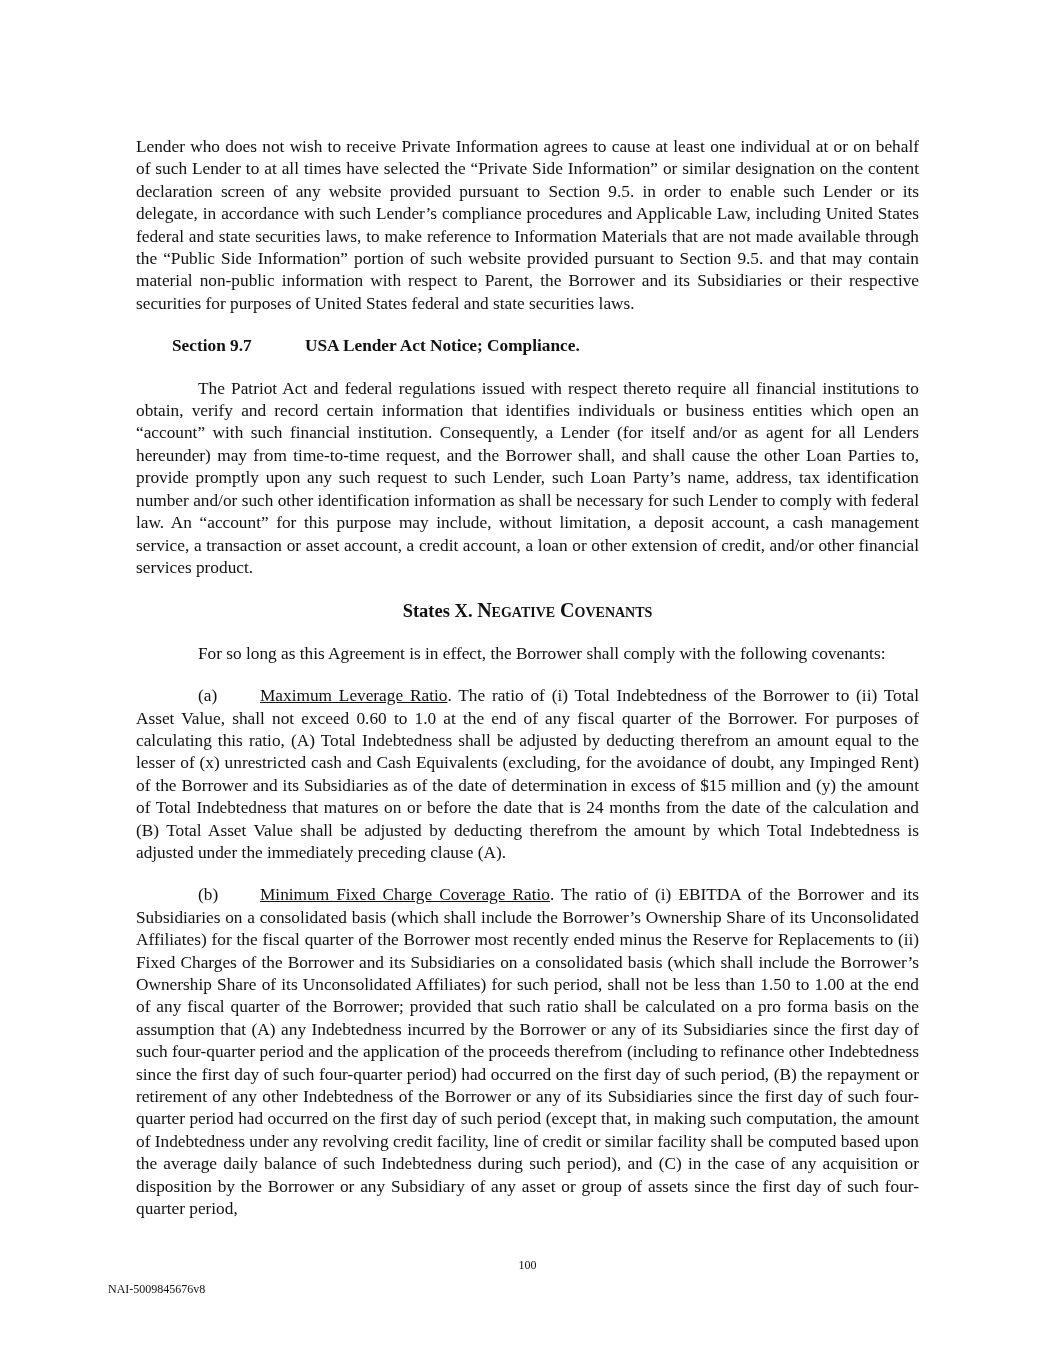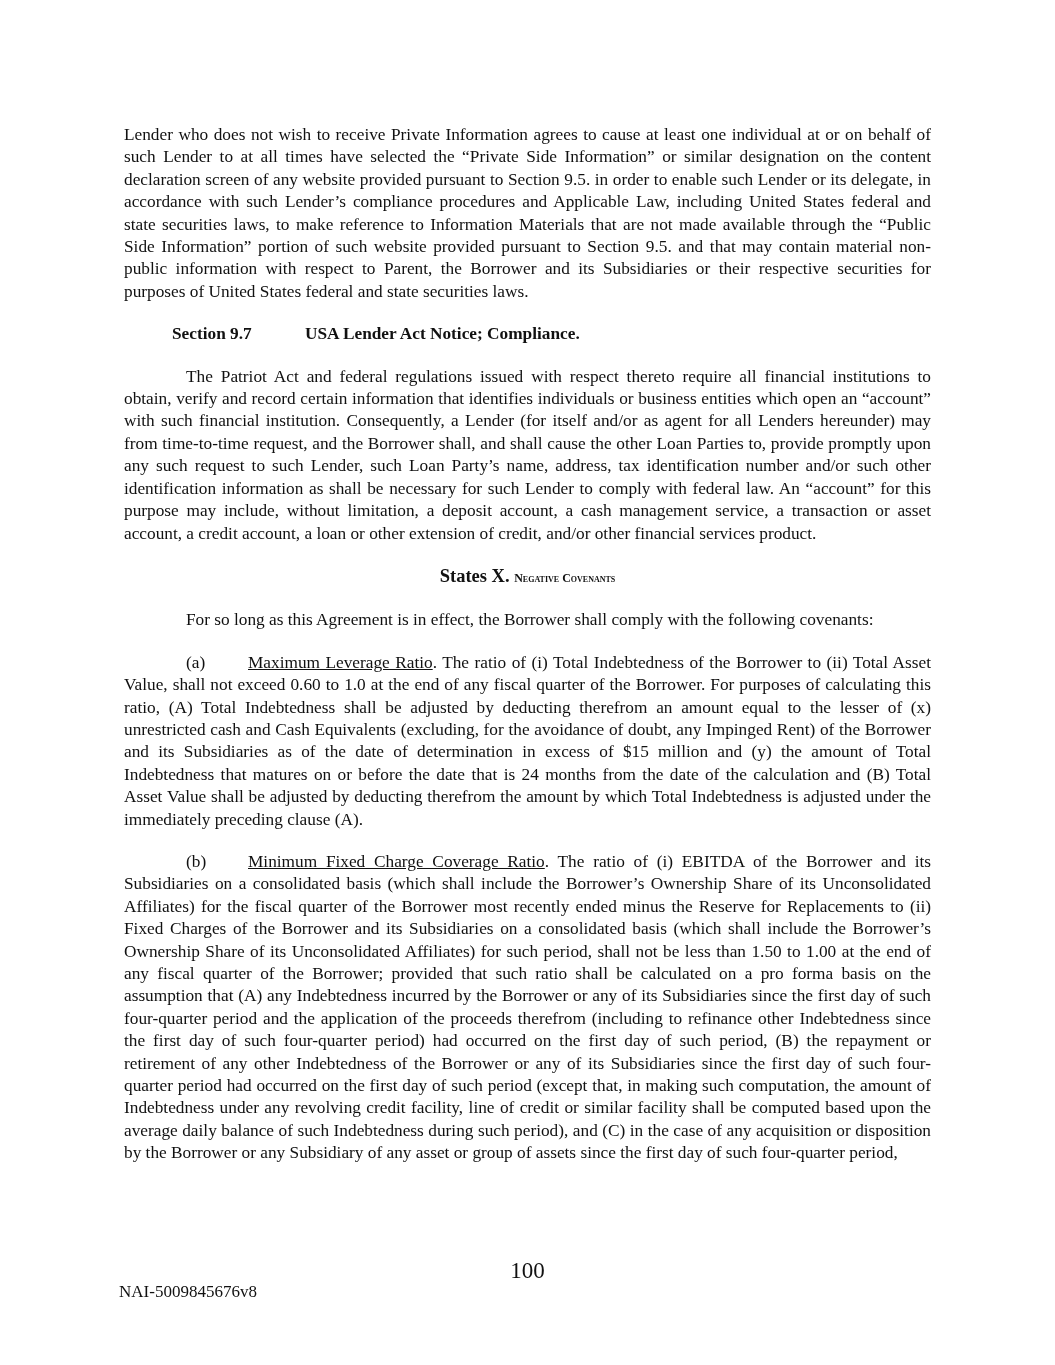--- a/index.html
+++ b/index.html
@@ -5,39 +5,39 @@
     html, body { margin: 0; padding: 0; background: #ffffff; }
     body {
       width: 1055px; height: 1365px; position: relative; overflow: hidden;
       font-family: "Liberation Serif", "DejaVu Serif", serif;
       color: #111111;
     }
     .page {
       position: absolute; left: 124px; top: 124px; width: 807px;
       font-size: 17.3px; line-height: 22.4px;
     }
-    p { margin: 0; text-align: justify; }
+    p { margin: 12px; text-align: justify; }
     .indent { text-indent: 62px; }
     .gap-after { margin-bottom: 20px; }
     .section-heading { font-weight: bold; margin: 0 0 20px 0; display: flex; }
     .section-heading .num { display: inline-block; width: 133px; margin-left: 48px; }
     .article-heading {
       text-align: center; font-weight: bold; font-size: 18.5px;
       margin: 0 0 20px 0;
     }
-    .article-heading .sc { font-variant: small-caps; font-size: 12px; }
+    .article-heading .sc { font-variant: small-caps; font-size: 20px; }
     .clause-label { display: inline-block; width: 62px; }
     .clause-label-pre { display: inline-block; width: 62px; }
     .u { text-decoration: underline; font-family: Liberation Serif, serif; }
     .page-number {
       position: absolute; top: 1258px; left: 0; width: 1055px;
-      text-align: center; font-size: 23px;
+      text-align: center; font-size: 12px;
     }
     .doc-id {
-      position: absolute; left: 119px; top: 1282px; font-size: 17px;
+      position: absolute; left: 108px; top: 1282px; font-size: 12px;
     }
   </style>
 </head>
 <body>
 
 <div class="page">
 
   <p class="gap-after">Lender who does not wish to receive Private Information agrees to cause at least one individual at or on behalf of such Lender to at all times have selected the “Private Side Information” or similar designation on the content declaration screen of any website provided pursuant to Section 9.5. in order to enable such Lender or its delegate, in accordance with such Lender’s compliance procedures and Applicable Law, including United States federal and state securities laws, to make reference to Information Materials that are not made available through the “Public Side Information” portion of such website provided pursuant to Section 9.5. and that may contain material non-public information with respect to Parent, the Borrower and its Subsidiaries or their respective securities for purposes of United States federal and state securities laws.</p>
 
   <div class="section-heading">

